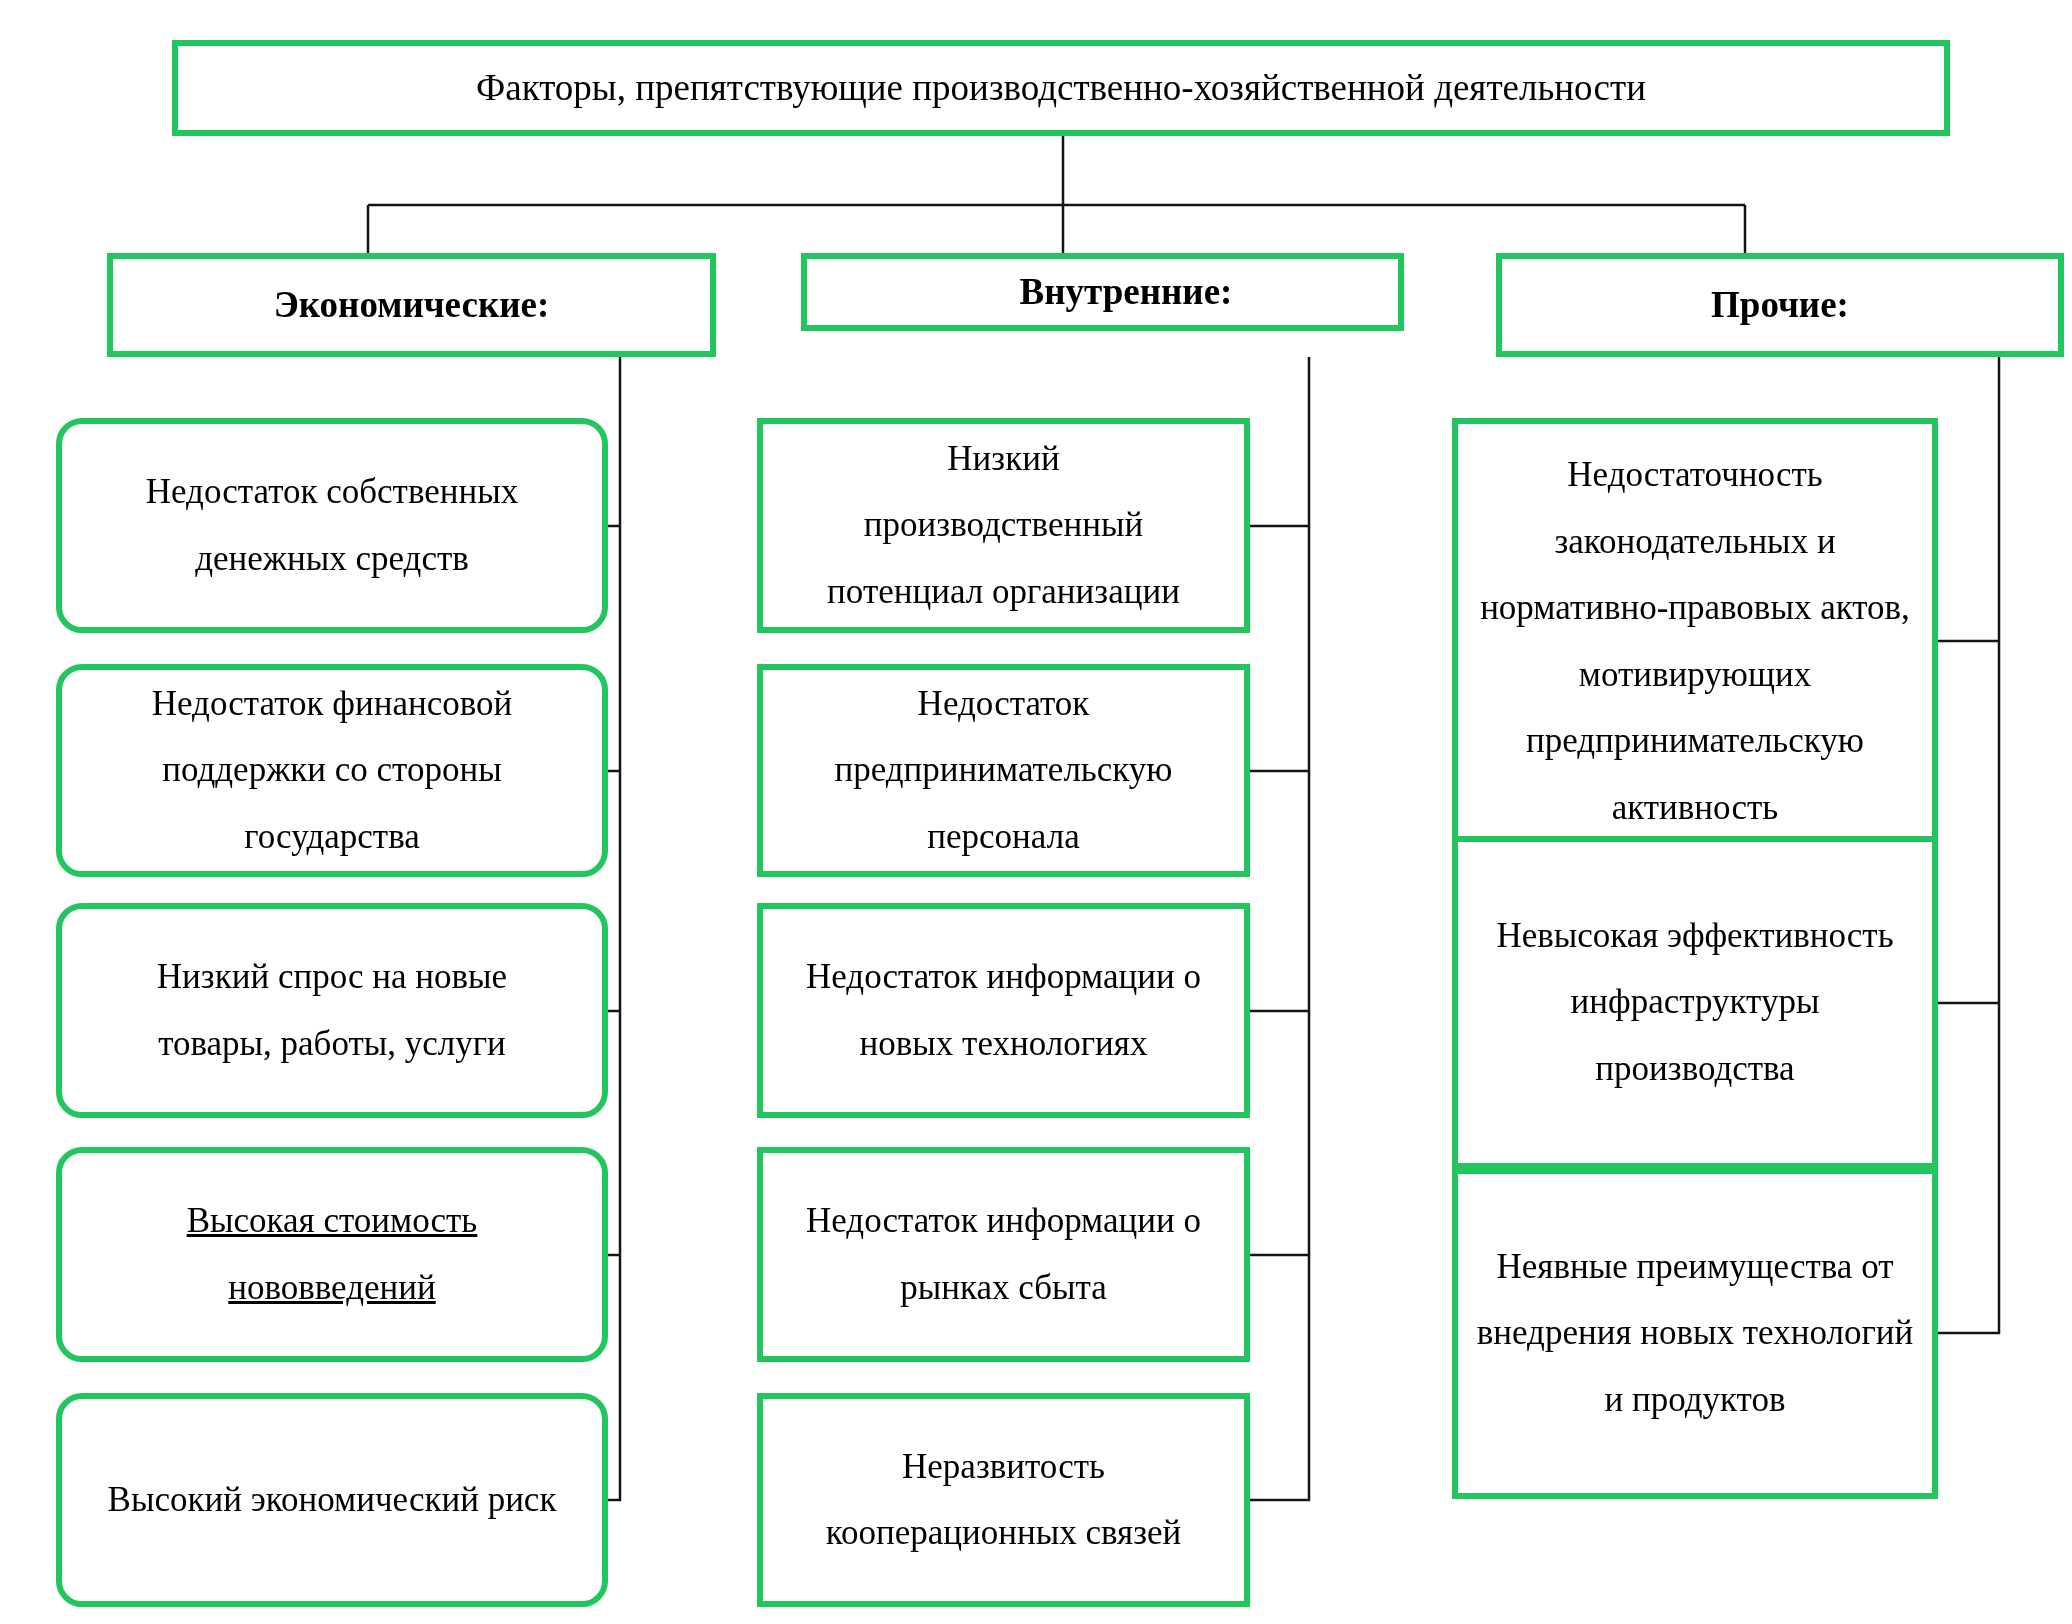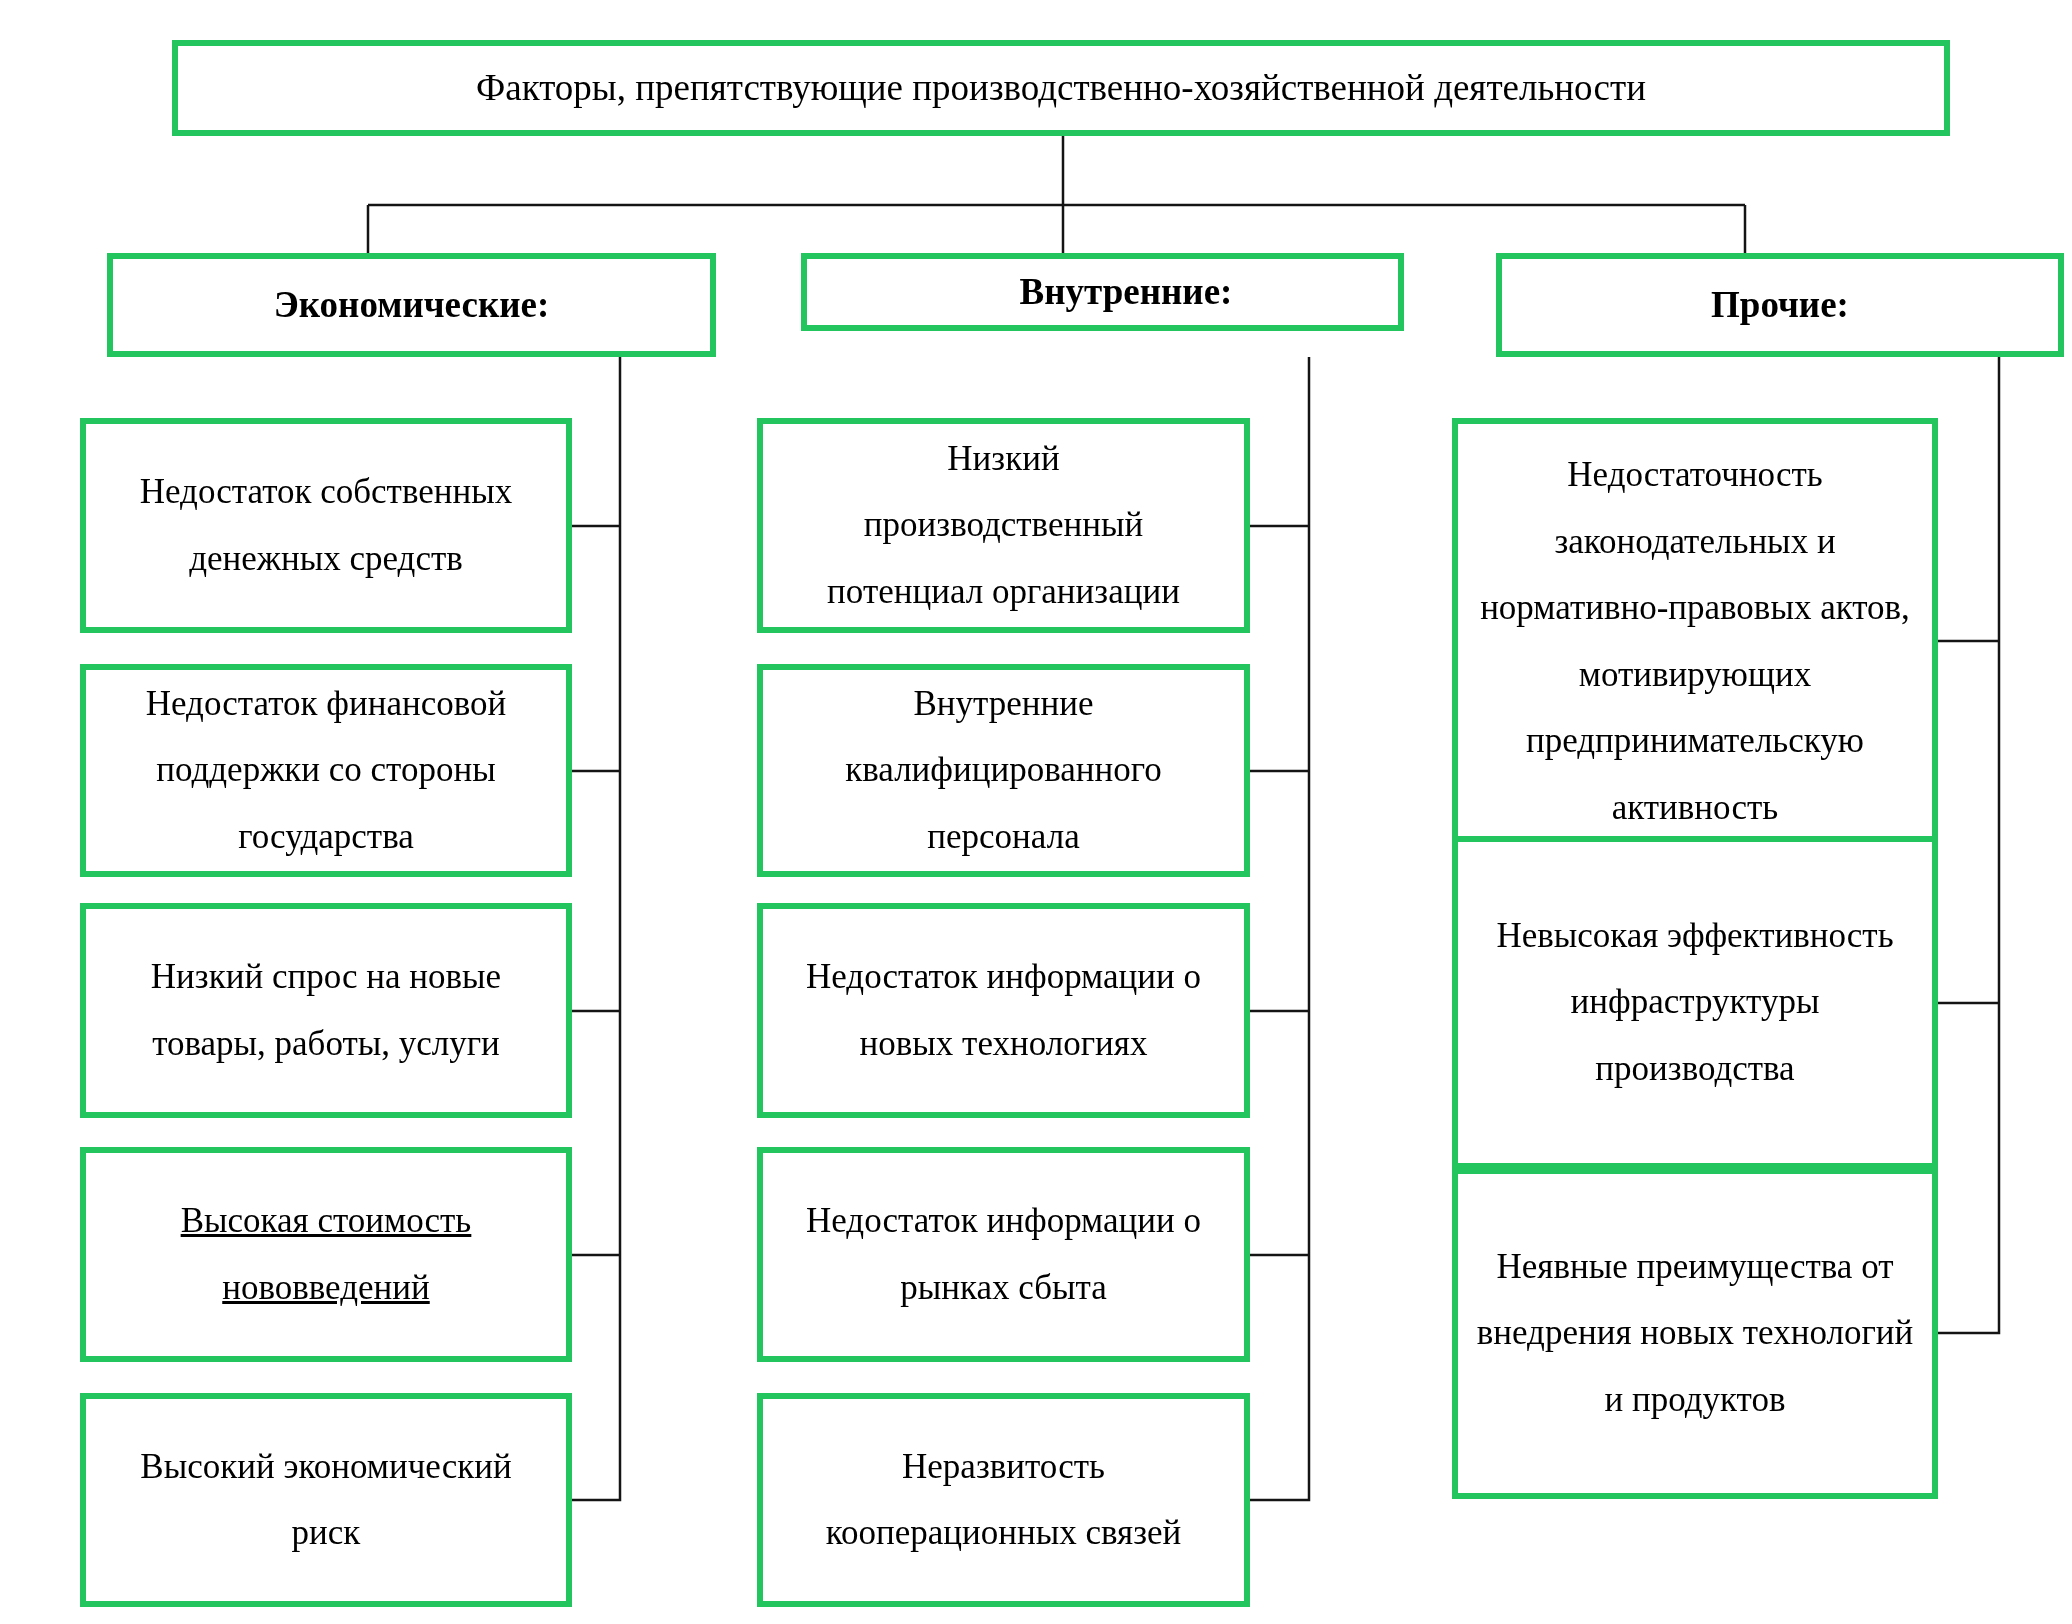--- a/index.html
+++ b/index.html
@@ -47,21 +47,21 @@
     line-height: 1.2;
     margin-left: 44px;
   }
   .hdr-1 { left: 63px;   top: 253px; width: 609px; height: 104px; }
   .hdr-2 { left: 757px;  top: 253px; width: 603px; height: 78px; padding-left: 47px; }
   .hdr-3 { left: 1452px; top: 253px; width: 568px; height: 104px; }
 
   .item { padding: 0 42px; }
 
   
-  .c1 { left: 80px; width: 492px; }
+  .c1 { left: 56px; width: 552px; border-radius: 26px; }
   .c1.r1 { top: 418px;  height: 215px; }
   .c1.r2 { top: 664px;  height: 213px; }
   .c1.r3 { top: 903px;  height: 215px; }
   .c1.r4 { top: 1147px; height: 215px; text-decoration: underline; }
   .c1.r5 { top: 1393px; height: 214px; text-align: center; }
 
   
   .c2 { left: 757px; width: 493px; }
   .c2.r1 { top: 418px;  height: 215px; }
   .c2.r2 { top: 664px;  height: 213px; }
@@ -97,21 +97,21 @@
   <div class="node header hdr-2">Внутренние:</div>
   <div class="node header hdr-3">Прочие:</div>
 
   <div class="node item c1 r1">Недостаток собственных денежных средств</div>
   <div class="node item c1 r2">Недостаток финансовой поддержки со стороны государства</div>
   <div class="node item c1 r3">Низкий спрос на новые товары, работы, услуги</div>
   <div class="node item c1 r4">Высокая стоимость нововведений</div>
   <div class="node item c1 r5">Высокий экономический риск</div>
 
   <div class="node item c2 r1">Низкий производственный потенциал организации</div>
-  <div class="node item c2 r2">Внутренние квалифицированного персонала</div>
+  <div class="node item c2 r2">Недостаток предпринимательскую персонала</div>
   <div class="node item c2 r3">Недостаток информации о новых технологиях</div>
   <div class="node item c2 r4">Недостаток информации о рынках сбыта</div>
   <div class="node item c2 r5">Неразвитость кооперационных связей</div>
 
   <div class="node item c3 r1">Недостаточность законодательных и нормативно-правовых актов, мотивирующих предпринимательскую активность</div>
   <div class="node item c3 r2">Невысокая эффективность инфраструктуры производства</div>
   <div class="node item c3 r3">Неявные преимущества от внедрения новых технологий и продуктов</div>
 
 </div>
 

